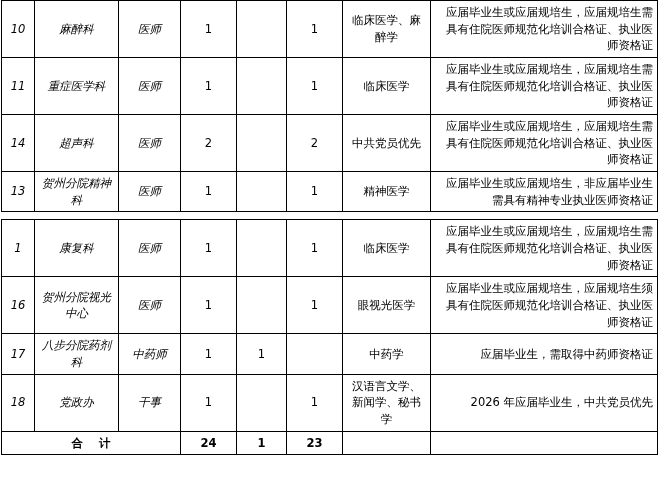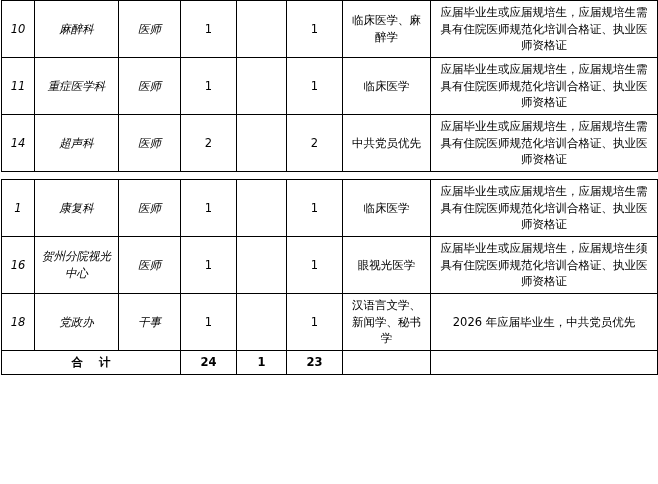--- a/index.html
+++ b/index.html
@@ -57,21 +57,21 @@
 
   tr.total td {
     font-weight: bold;
     text-align: center;
   }
   .total-label {
     letter-spacing: 6px;
     text-indent: 6px;
   }
   .req-text {
-    text-align: center;
+    text-align: right;
   }
   .major-text {
     text-align: center;
   }
 </style>
 </head>
 <body>
 
 <div class="sheet">
   <table class="recruit">
@@ -109,20 +109,30 @@
       <tr>
         <td class="ctr">14</td>
         <td class="ctr">超声科</td>
         <td class="ctr">医师</td>
         <td class="num">2</td>
         <td class="num"></td>
         <td class="num">2</td>
         <td class="major-text">中共党员优先</td>
         <td class="req-text">应届毕业生或应届规培生，应届规培生需具有住院医师规范化培训合格证、执业医师资格证</td>
       </tr>
+      <tr>
+        <td class="ctr">13</td>
+        <td class="ctr">贺州分院精神科</td>
+        <td class="ctr">医师</td>
+        <td class="num">1</td>
+        <td class="num"></td>
+        <td class="num">1</td>
+        <td class="major-text">精神医学</td>
+        <td class="req-text">应届毕业生或应届规培生，非应届毕业生需具有精神专业执业医师资格证</td>
+      </tr>
 
       <tr class="spacer">
         <td colspan="8"></td>
       </tr>
 
       <tr>
         <td class="ctr">1</td>
         <td class="ctr">康复科</td>
         <td class="ctr">医师</td>
         <td class="num">1</td>
@@ -135,20 +145,30 @@
         <td class="ctr">16</td>
         <td class="ctr">贺州分院视光中心</td>
         <td class="ctr">医师</td>
         <td class="num">1</td>
         <td class="num"></td>
         <td class="num">1</td>
         <td class="major-text">眼视光医学</td>
         <td class="req-text">应届毕业生或应届规培生，应届规培生须具有住院医师规范化培训合格证、执业医师资格证</td>
       </tr>
       <tr>
+        <td class="ctr">17</td>
+        <td class="ctr">八步分院药剂科</td>
+        <td class="ctr">中药师</td>
+        <td class="num">1</td>
+        <td class="num">1</td>
+        <td class="num"></td>
+        <td class="major-text">中药学</td>
+        <td class="req-text">应届毕业生，需取得中药师资格证</td>
+      </tr>
+      <tr>
         <td class="ctr">18</td>
         <td class="ctr">党政办</td>
         <td class="ctr">干事</td>
         <td class="num">1</td>
         <td class="num"></td>
         <td class="num">1</td>
         <td class="major-text">汉语言文学、新闻学、秘书学</td>
         <td class="req-text">2026 年应届毕业生，中共党员优先</td>
       </tr>
 

